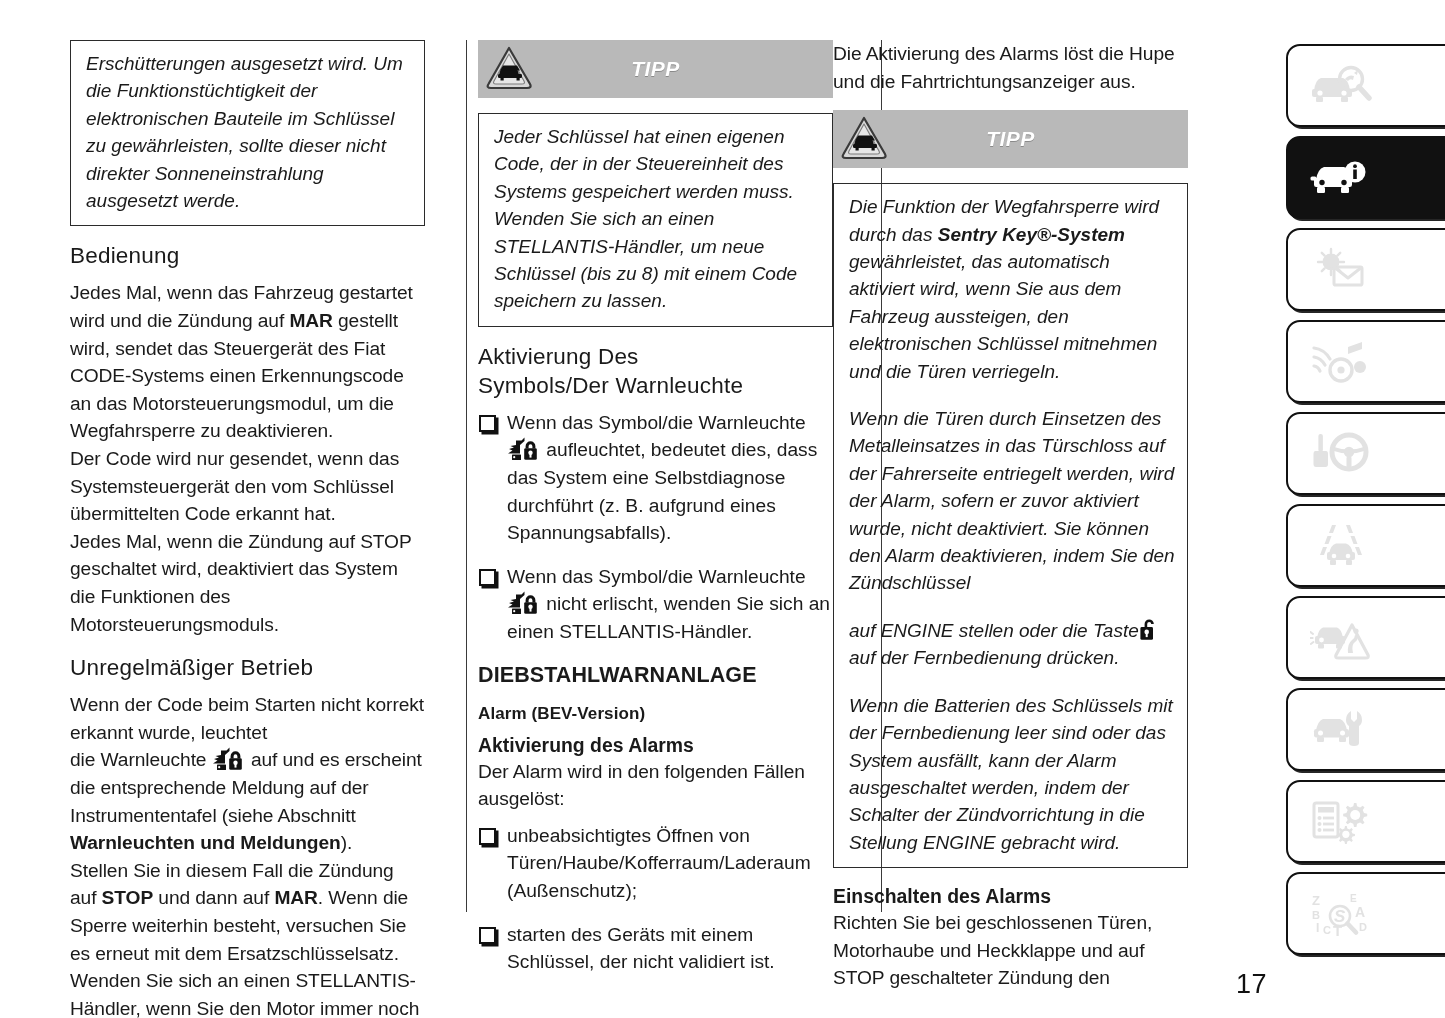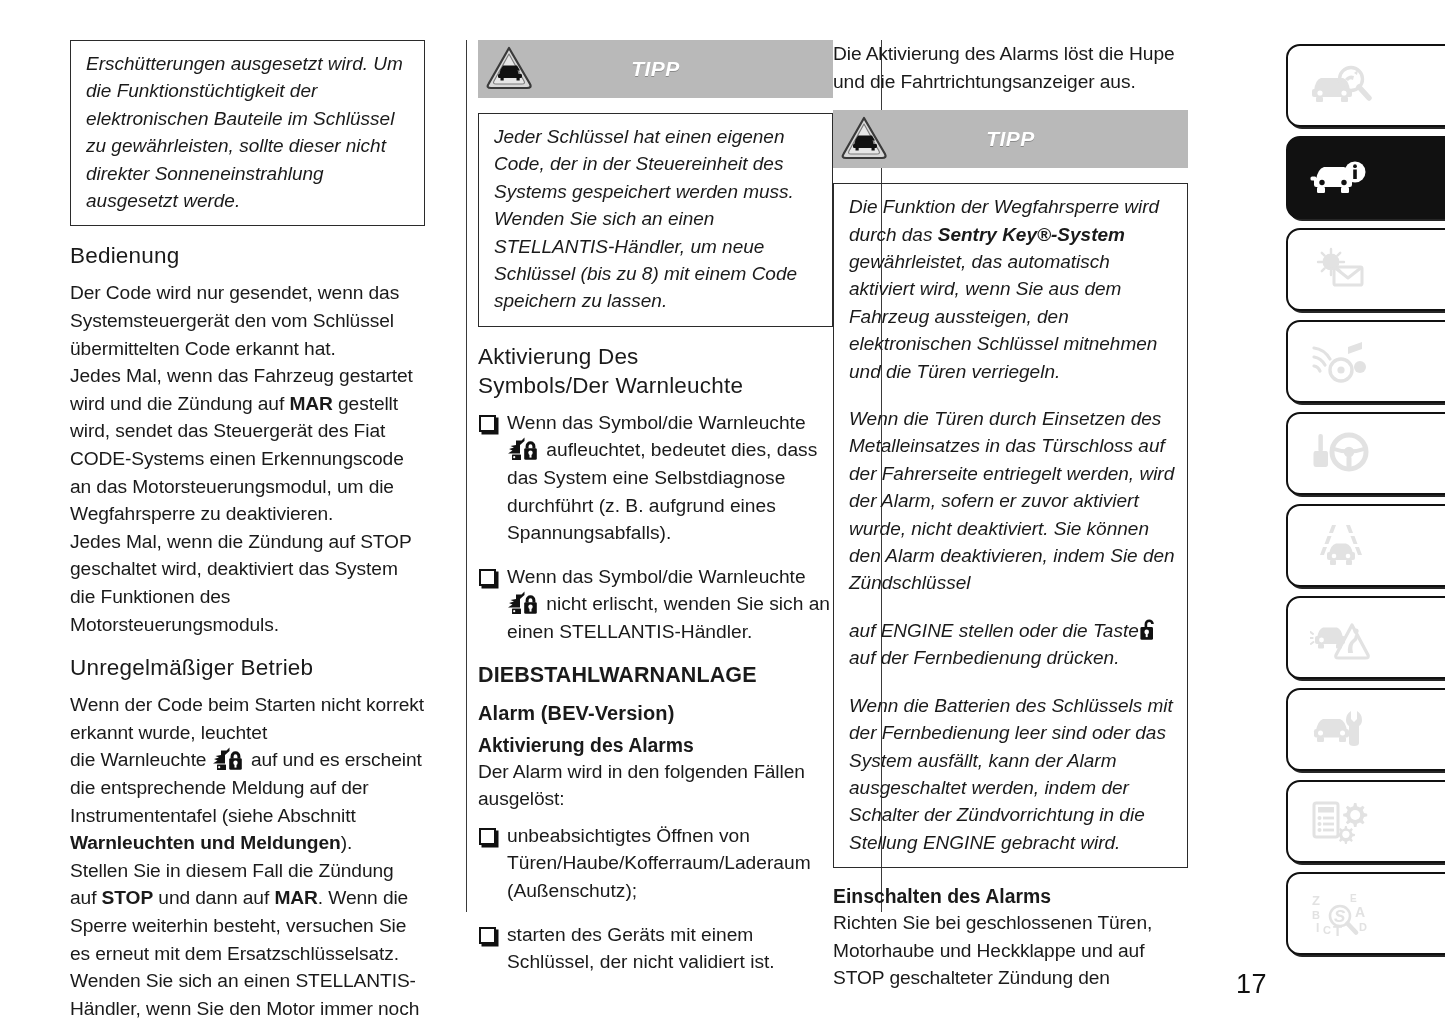--- a/index.html
+++ b/index.html
@@ -77,21 +77,21 @@
   }
   h2.h-caps {
     margin: 0;
     font-size: 21.5px;
     line-height: 29px;
     font-weight: 800;
     letter-spacing: 0.1px;
   }
   h3.h-mid {
     margin: 0;
-    font-size: 20px;
+    font-size: 17px;
     line-height: 29px;
     font-weight: 800;
     letter-spacing: 0.1px;
   }
   h4.h-small {
     margin: 0;
     font-size: 19.4px;
     line-height: 26px;
     font-weight: bold;
   }
@@ -226,23 +226,23 @@
       <div class="notebox">
         <p>Erschütterungen ausgesetzt wird. Um die Funktionstüchtigkeit der elektronischen Bauteile im Schlüssel zu gewährleisten, sollte dieser nicht direkter Sonneneinstrahlung ausgesetzt werde.</p>
       </div>
 
       <div class="gap-m"></div>
 
       <h2 class="h-big">Bedienung</h2>
 
       <div class="gap-s"></div>
 
+      <p class="body"><span>Jedes Mal, wenn das Fahrzeug gestartet wird und die Zündung auf </span><b>MAR</b><span> gestellt wird, sendet das Steuergerät des Fiat CODE-Systems einen Erkennungscode an das Motorsteuerungsmodul, um die Wegfahrsperre zu deaktivieren.</span></p>
+
       <p class="body">Der Code wird nur gesendet, wenn das Systemsteuergerät den vom Schlüssel übermittelten Code erkannt hat.</p>
-
-      <p class="body"><span>Jedes Mal, wenn das Fahrzeug gestartet wird und die Zündung auf </span><b>MAR</b><span> gestellt wird, sendet das Steuergerät des Fiat CODE-Systems einen Erkennungscode an das Motorsteuerungsmodul, um die Wegfahrsperre zu deaktivieren.</span></p>
 
       <p class="body">Jedes Mal, wenn die Zündung auf STOP geschaltet wird, deaktiviert das System die Funktionen des Motorsteuerungsmoduls.</p>
 
       <div class="gap-m"></div>
 
       <h2 class="h-big">Unregelmäßiger Betrieb</h2>
 
       <div class="gap-s"></div>
 
       <p class="body">Wenn der Code beim Starten nicht korrekt erkannt wurde, leuchtet</p>

